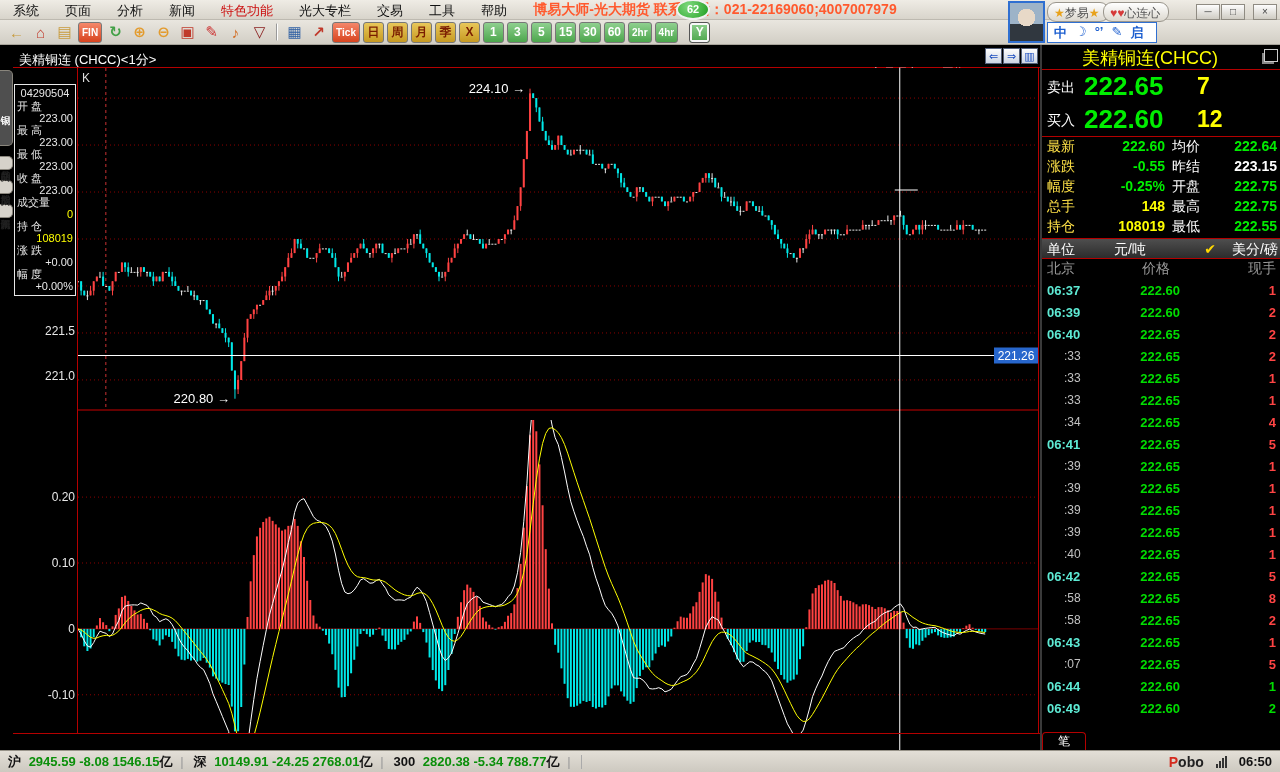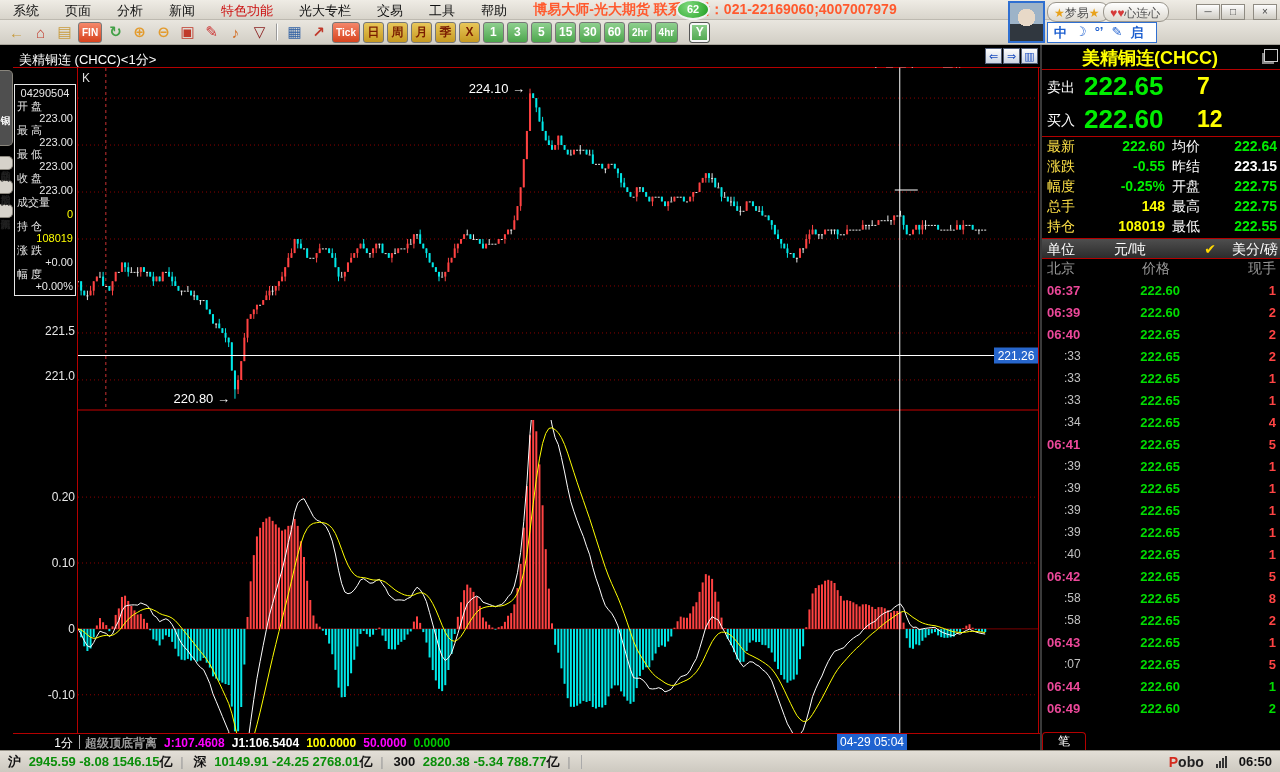--- a/index.html
+++ b/index.html
@@ -79,21 +79,21 @@
   #footer-strip { position:absolute; left:0; top:667px; width:1027px; height:15px; font-size:12px; z-index:7;}
   #footer-period { position:absolute; left:0; top:0; width:60px; text-align:right; color:#fff;}
   #footer-vals { position:absolute; left:72px; top:0; white-space:nowrap;}
   #footer-vals span { margin-right:7px; font-weight:bold;}
   #footer-divider { position:absolute; left:66px; top:0; height:14px; border-left:1px solid #aaa;}
   #time-tag { position:absolute; left:824px; top:-1px; width:70px; background:#1f63d0; color:#fff;
     text-align:center; font-size:12px; padding:1px 0; z-index:9;}
   
   #quote-panel { position:absolute; left:1040px; top:0; width:240px; height:705px; background:#000; border-left:2px solid #3a3a3a;}
   #q-title { position:absolute; left:0; top:0; width:240px; height:25px; border-bottom:1px solid #b40000;}
-  #q-title .t { position:absolute; left:40px; top:1px; color:#ffff00; font-size:18px; font-weight:bold;}
+  #q-title .t { position:absolute; left:40px; top:1px; color:#ffff00; font-size:18px; font-weight:normal;}
   #q-restore { position:absolute; right:4px; top:4px; width:14px; height:13px; border:1px solid #ccc;
     box-shadow:-3px 3px 0 -1px #888; }
   .q-big { position:absolute; left:0; width:240px; height:33px;}
   .q-big .lb { position:absolute; left:5px; top:8px; color:#fff; font-size:14px;}
   .q-big .pr { position:absolute; left:42px; top:0px; color:#00ee00; font-size:26px; font-weight:bold;}
   .q-big .lot { position:absolute; left:155px; top:2px; color:#ffff00; font-size:23px; font-weight:bold;}
   #q-ask { top:26px;} #q-bid { top:59px; border-bottom:1px solid #b40000;}
   #q-stats { position:absolute; left:0; top:93px; width:240px;}
   .q-row { height:20px; position:relative;}
   .q-row .l1 { position:absolute; left:5px; color:#fde047; font-size:14px;}
@@ -105,21 +105,21 @@
     color:#fff; font-size:14px;}
   #q-unit .ul { position:absolute; left:5px; top:2px;}
   #q-unit .uv { position:absolute; left:72px; top:2px;}
   #q-unit .chk { position:absolute; right:66px; top:2px; color:#ffd800; font-weight:bold;}
   #q-unit .ua { position:absolute; right:4px; top:2px;}
   #q-tick-header { position:absolute; left:0; top:215px; width:240px; height:20px; color:#9a9a9a; font-size:14px;}
   #q-tick-header .h1{ position:absolute; left:5px;} #q-tick-header .h2{ position:absolute; left:100px;}
   #q-tick-header .h3{ position:absolute; right:6px;}
   #q-ticks { position:absolute; left:0; top:236px; width:240px;}
   .tick-row { height:22px; position:relative; font-weight:bold;}
-  .tick-row .t { position:absolute; left:5px; top:2px; color:#ec4899; font-size:13px;}
+  .tick-row .t { position:absolute; left:5px; top:2px; color:#5eead4; font-size:13px;}
   .tick-row.part .t { color:#c2c2c2; font-weight:normal; left:22px; font-size:12px;}
   .tick-row .p { position:absolute; left:78px; width:60px; top:2px; text-align:right; color:#00dd00; font-size:13px;}
   .tick-row .v { position:absolute; right:6px; top:2px; font-size:13px;}
   #bi-tab { position:absolute; left:0; top:687px; width:44px; height:18px; background:#000;
     border:1px solid #b40000; border-bottom:none; border-radius:4px 4px 0 0;
     color:#fff; font-size:12px; text-align:center; line-height:16px;}
   
   #statusbar { position:absolute; left:0; top:750px; width:1280px; height:22px;
     background:linear-gradient(#e3dfd7,#cdc9c0); border-top:1px solid #979389;
     display:flex; align-items:center; font-size:13px; padding:0 8px; gap:6px;}
@@ -1167,28 +1167,20 @@
 
       <div class="axis-lb" style="left:12px;top:256px">221.5</div>
       <div class="axis-lb" style="left:12px;top:301px">221.0</div>
       <div class="axis-lb" style="left:12px;top:422px">0.20</div>
       <div class="axis-lb" style="left:12px;top:488px">0.10</div>
       <div class="axis-lb" style="left:12px;top:554px">0</div>
       <div class="axis-lb" style="left:12px;top:620px">-0.10</div>
 
 
       <div id="footer-line"></div>
-      <div id="footer-strip">
-        <span id="footer-period">1分</span>
-        <span id="footer-divider"></span>
-        <span id="footer-vals">
-          
-        <span style="color: rgb(154, 154, 154);">超级顶底背离</span><span style="color: rgb(255, 0, 255);">J:107.4608</span><span style="color: rgb(255, 255, 255);">J1:106.5404</span><span style="color: rgb(255, 255, 0);">100.0000</span><span style="color: rgb(255, 0, 255);">50.0000</span><span style="color: rgb(0, 204, 0);">0.0000</span></span>
-        <span id="time-tag">04-29 05:04</span>
-      </div>
     </div>
   </div>
 
   <div id="quote-panel">
     <div id="q-title">
       <span class="t">美精铜连(CHCC)</span>
       <span id="q-restore"></span>
     </div>
     <div class="q-big" id="q-ask">
       <span class="lb">卖出</span>

